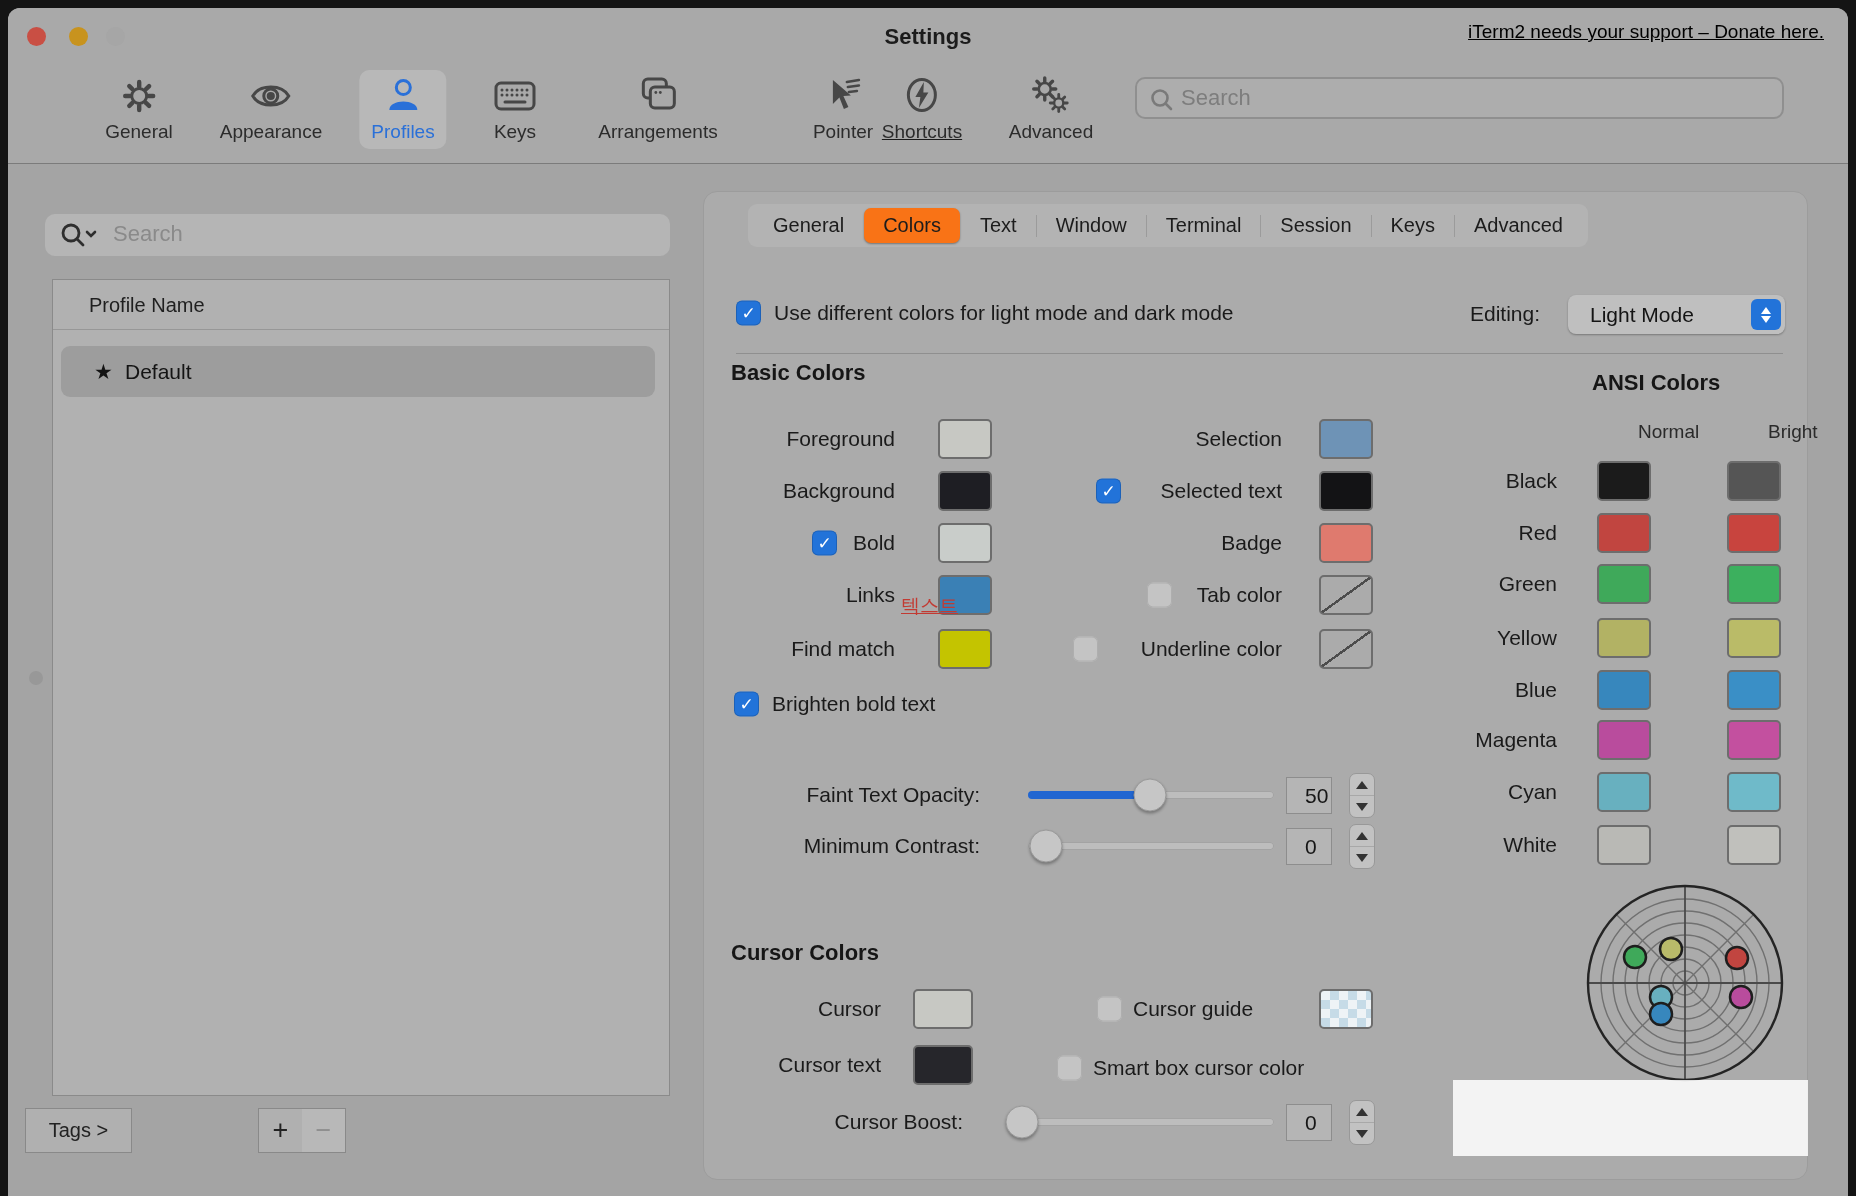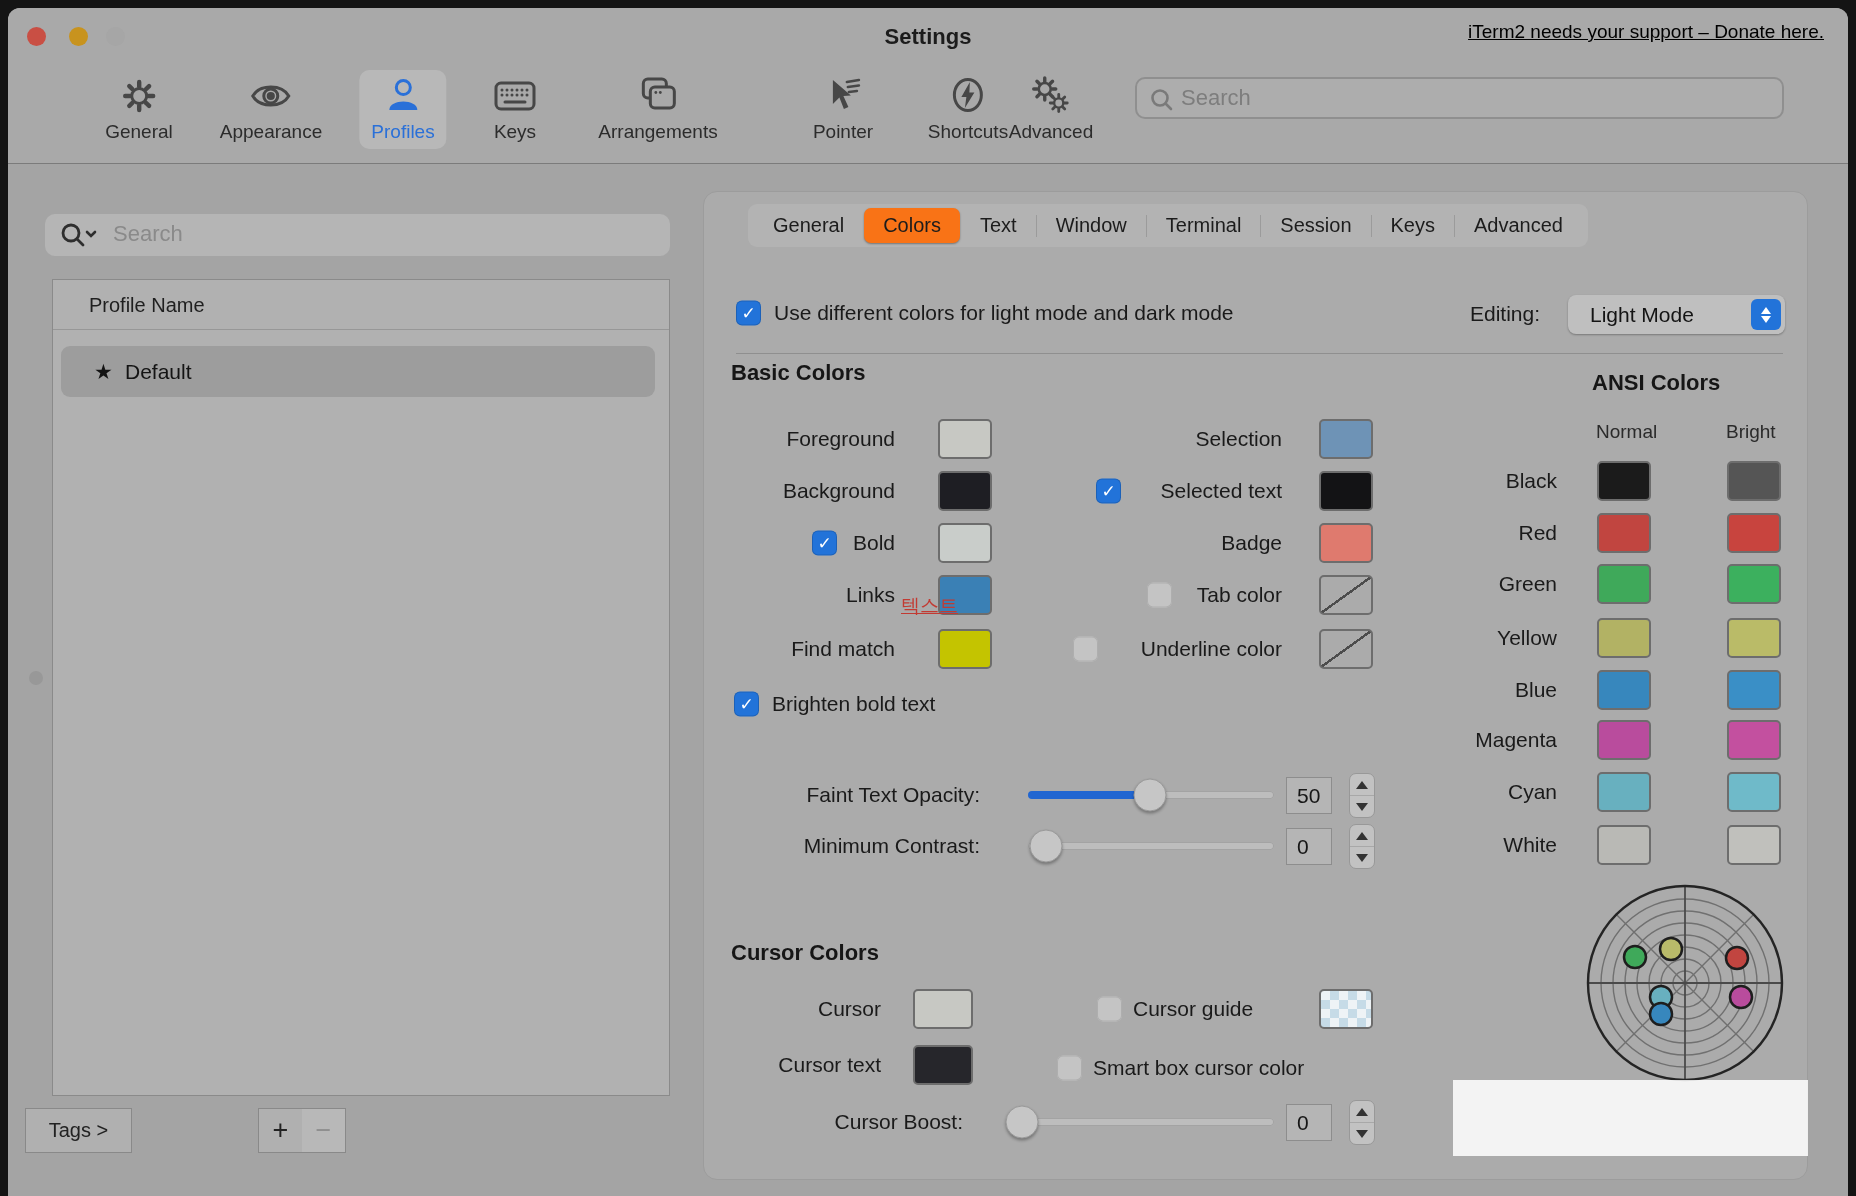--- a/index.html
+++ b/index.html
@@ -34,33 +34,33 @@
   .btn{position:absolute;height:45px;border:1px solid #898989;background:#b0b0b0;display:flex;align-items:center;justify-content:center;font-size:20px;color:#222;}
   
   #groupbox{position:absolute;left:695px;top:183px;width:1105px;height:989px;background:#ababab;border:1px solid #9c9c9c;border-radius:14px;}
   #tabbar{position:absolute;left:740px;top:196px;height:43px;background:#b3b3b3;border-radius:9px;display:flex;align-items:center;padding:0 6px;}
   .tab{position:relative;font-size:20px;color:#1c1c1c;padding:6px 19px;border-radius:7px;white-space:nowrap;}
   .tab.sel{background:#f97316;box-shadow:0 1px 2px rgba(0,0,0,.35);}
   .tsep{width:1px;height:22px;background:#9b9b9b;}
   .tsep.hide{background:transparent;}
   .lbl{position:absolute;font-size:21px;color:#1a1a1a;white-space:nowrap;transform:translateY(-50%);}
   .h2{position:absolute;font-size:22px;font-weight:bold;color:#161616;white-space:nowrap;}
-  .small{font-size:19px;color:#2a2a2a;}
+  .small{font-size:19px;color:#2a2a2a;margin-left:42px;}
   .cb{position:absolute;width:25px;height:25px;border-radius:6px;transform:translateY(-50%);}
   .cb.on{background:#2273d9;display:flex;align-items:center;justify-content:center;box-shadow:inset 0 0 0 1px rgba(0,0,0,.15);}
   .cb.on::after{content:"✓";color:#fff;font-size:17px;font-weight:bold;}
   .cb.off{background:#c4c4c4;box-shadow:inset 0 0 0 1px #aeaeae;}
   .well{position:absolute;width:54px;height:40px;border:2px solid #6d6d6d;border-radius:5px;}
   .well.nocolor{background-image:linear-gradient(to bottom right,transparent calc(50% - 1.2px),#4c4c4c calc(50% - 1.2px),#4c4c4c calc(50% + 1.2px),transparent calc(50% + 1.2px));}
   .well.checker{background-color:#eef3f6;background-image:linear-gradient(45deg,#c6dbe7 25%,transparent 25%,transparent 75%,#c6dbe7 75%),linear-gradient(45deg,#c6dbe7 25%,transparent 25%,transparent 75%,#c6dbe7 75%);background-size:18px 18px;background-position:0 0,9px 9px;}
   .sep{position:absolute;height:1px;background:#8f8f8f;}
   .track{position:absolute;height:8px;background:#bdbdbd;border-radius:4px;box-shadow:inset 0 0 0 1px #a3a3a3;}
   .fill{position:absolute;height:8px;background:#2166d1;border-radius:4px;}
   .knob{position:absolute;width:33px;height:33px;border-radius:50%;background:#c6c6c6;border:1px solid #999;box-shadow:0 2px 3px rgba(0,0,0,.3);transform:translate(-50%,-50%);}
-  .vbox{position:absolute;width:46px;height:37px;background:#b5b5b5;border:1px solid #8d8d8d;font-size:21px;color:#161616;display:flex;align-items:center;padding-left:10px;}
+  .vbox{position:absolute;width:46px;height:37px;background:#b5b5b5;border:1px solid #8d8d8d;font-size:21px;color:#161616;display:flex;align-items:center;padding-left:18px;}
   .stepper{position:absolute;width:26px;height:45px;background:#c2c2c2;border:1px solid #989898;border-radius:7px;display:flex;flex-direction:column;overflow:hidden;}
   .stepper .half{flex:1;display:flex;align-items:center;justify-content:center;}
   .stepper .half:first-child{border-bottom:1px solid #a8a8a8;}
   .tri-up{width:0;height:0;border-left:6px solid transparent;border-right:6px solid transparent;border-bottom:8px solid #333;}
   .tri-dn{width:0;height:0;border-left:6px solid transparent;border-right:6px solid transparent;border-top:8px solid #333;}
   #editpop{position:absolute;left:1560px;top:287px;width:217px;height:39px;background:#bfbfbf;border-radius:8px;box-shadow:0 1px 2px rgba(0,0,0,.3);}
   #editpop .val{position:absolute;left:22px;top:50%;transform:translateY(-50%);font-size:21px;color:#141414;}
   #editpop .btn2{position:absolute;right:4px;top:4px;width:30px;height:31px;background:#2273d9;border-radius:6px;display:flex;flex-direction:column;align-items:center;justify-content:center;gap:2px;}
   .wtri-up{width:0;height:0;border-left:5px solid transparent;border-right:5px solid transparent;border-bottom:7px solid #fff;}
   .wtri-dn{width:0;height:0;border-left:5px solid transparent;border-right:5px solid transparent;border-top:7px solid #fff;}
@@ -162,21 +162,21 @@
         <polygon points="13,6 13,30 19.5,23.5 24,35 28.5,33 23.5,22 31,21.5" fill="#474747"></polygon>
         <g stroke="#474747" stroke-width="2.6" stroke-linecap="round">
           <line x1="27" y1="8" x2="39" y2="6"></line>
           <line x1="28" y1="13" x2="39" y2="11.5"></line>
           <line x1="29" y1="18" x2="37" y2="17"></line>
         </g>
       </svg>
       <span class="tlabel">Pointer</span>
     </div>
 
-    <div class="titem" style="left:960px;">
+    <div class="titem" style="left:914px;text-decoration:underline;">
       <svg class="ticon" viewBox="0 0 46 44">
         <ellipse cx="23" cy="21" rx="13.5" ry="15.5" stroke="#474747" stroke-width="3" fill="none"></ellipse>
         <polygon points="25,8 16.5,23 21.5,23 20,34 29.5,18.5 24.5,18.5" fill="#474747"></polygon>
       </svg>
       <span class="tlabel">Shortcuts</span>
     </div>
 
     <div class="titem" style="left:1043px;">
       <svg class="ticon" viewBox="0 0 46 44">
         <g stroke="#474747" fill="none" stroke-linecap="round">

